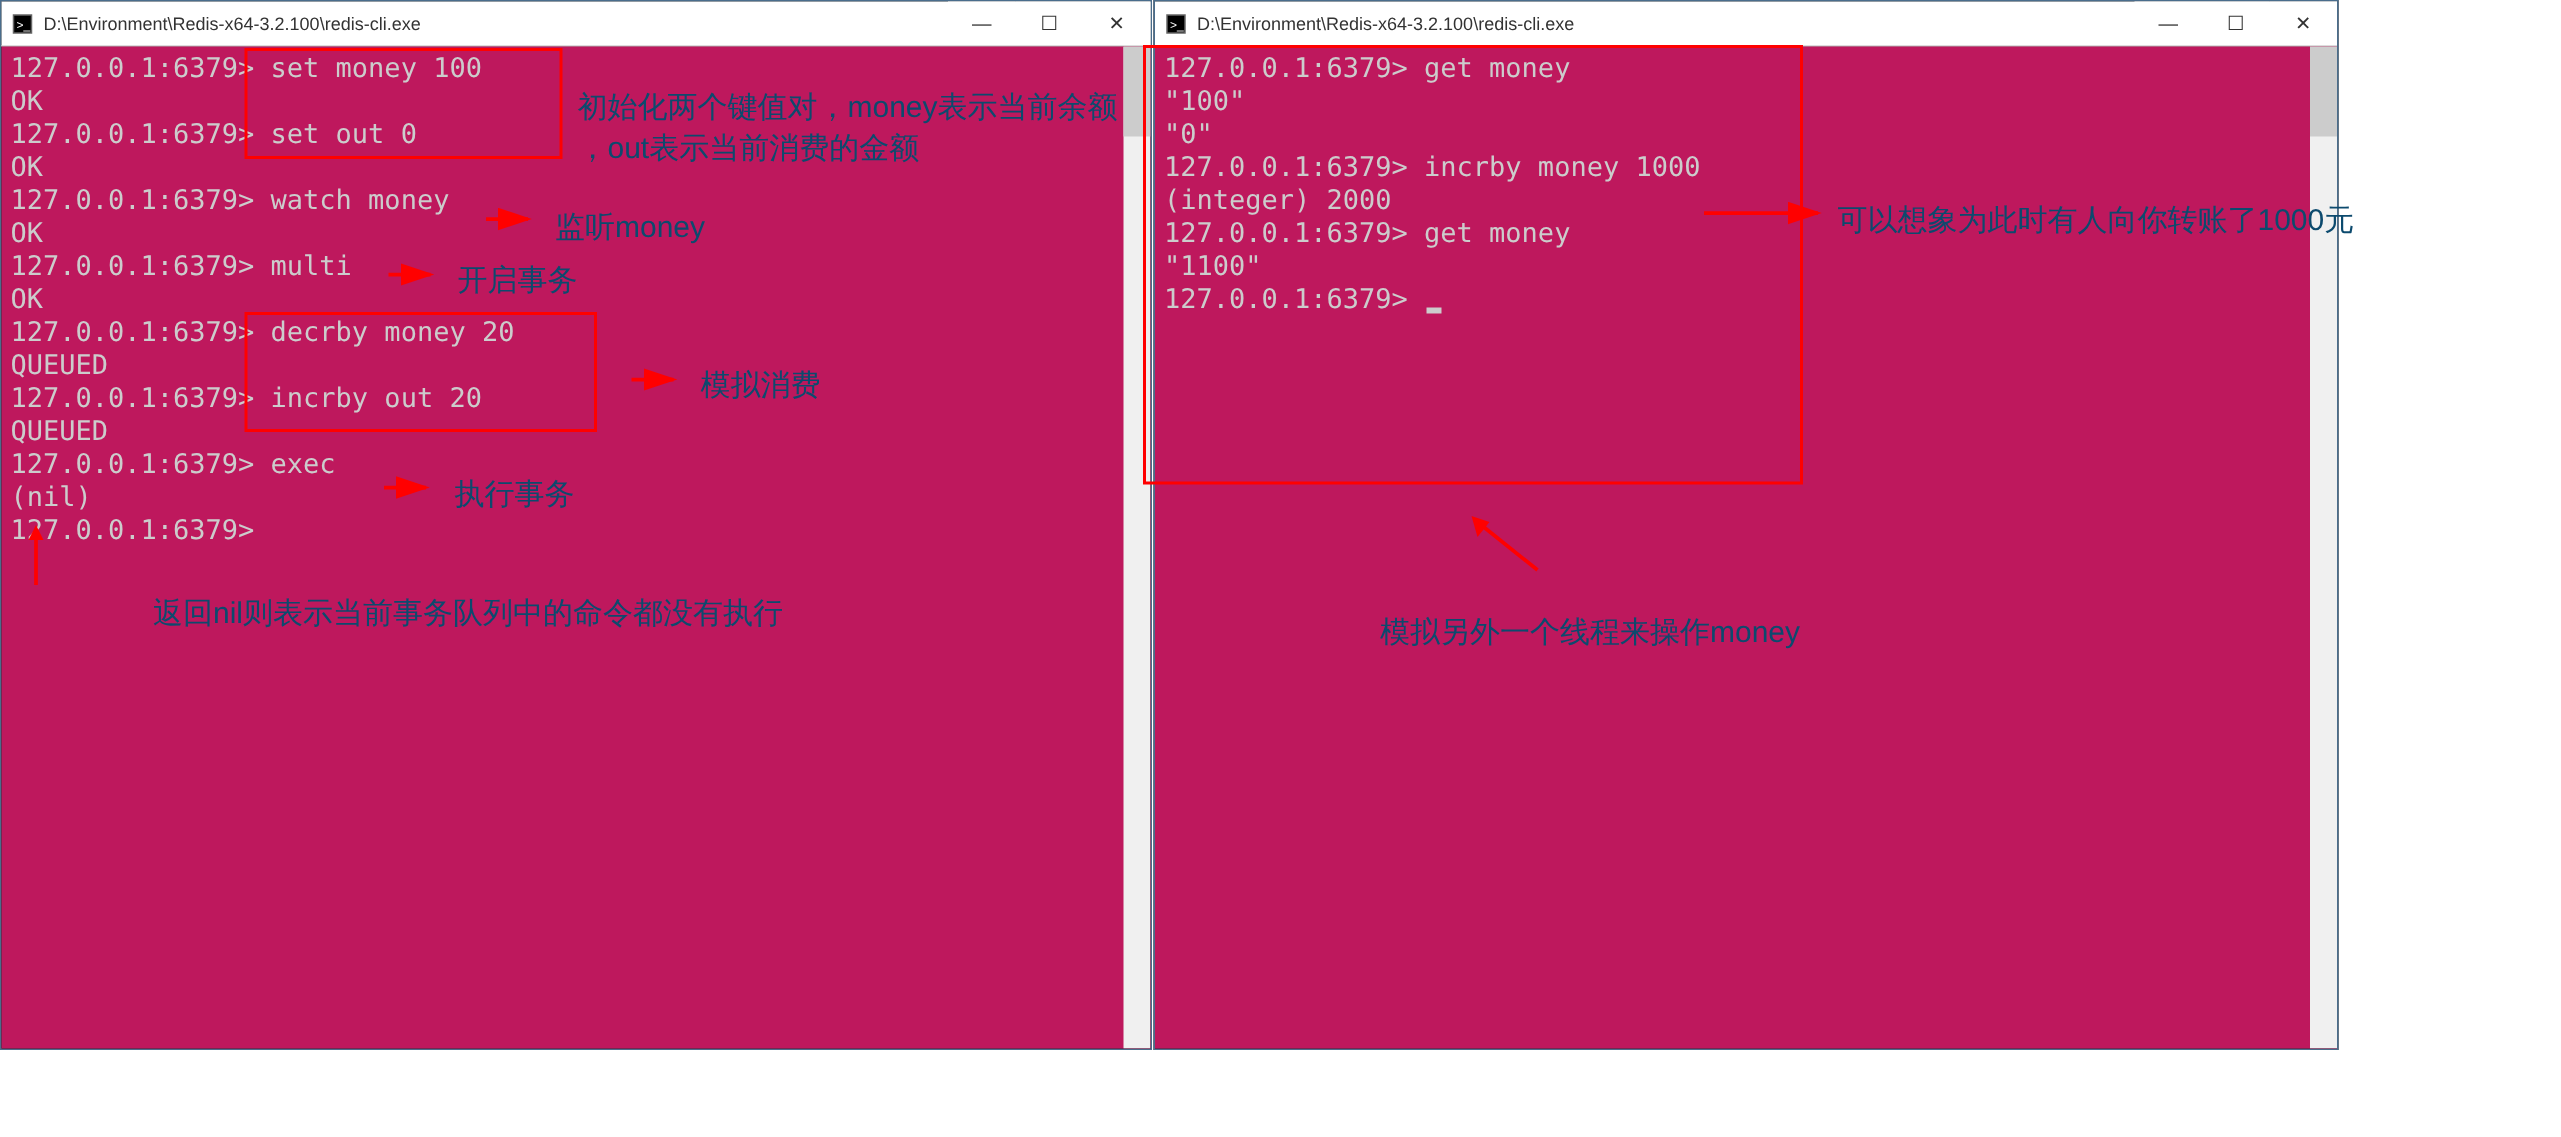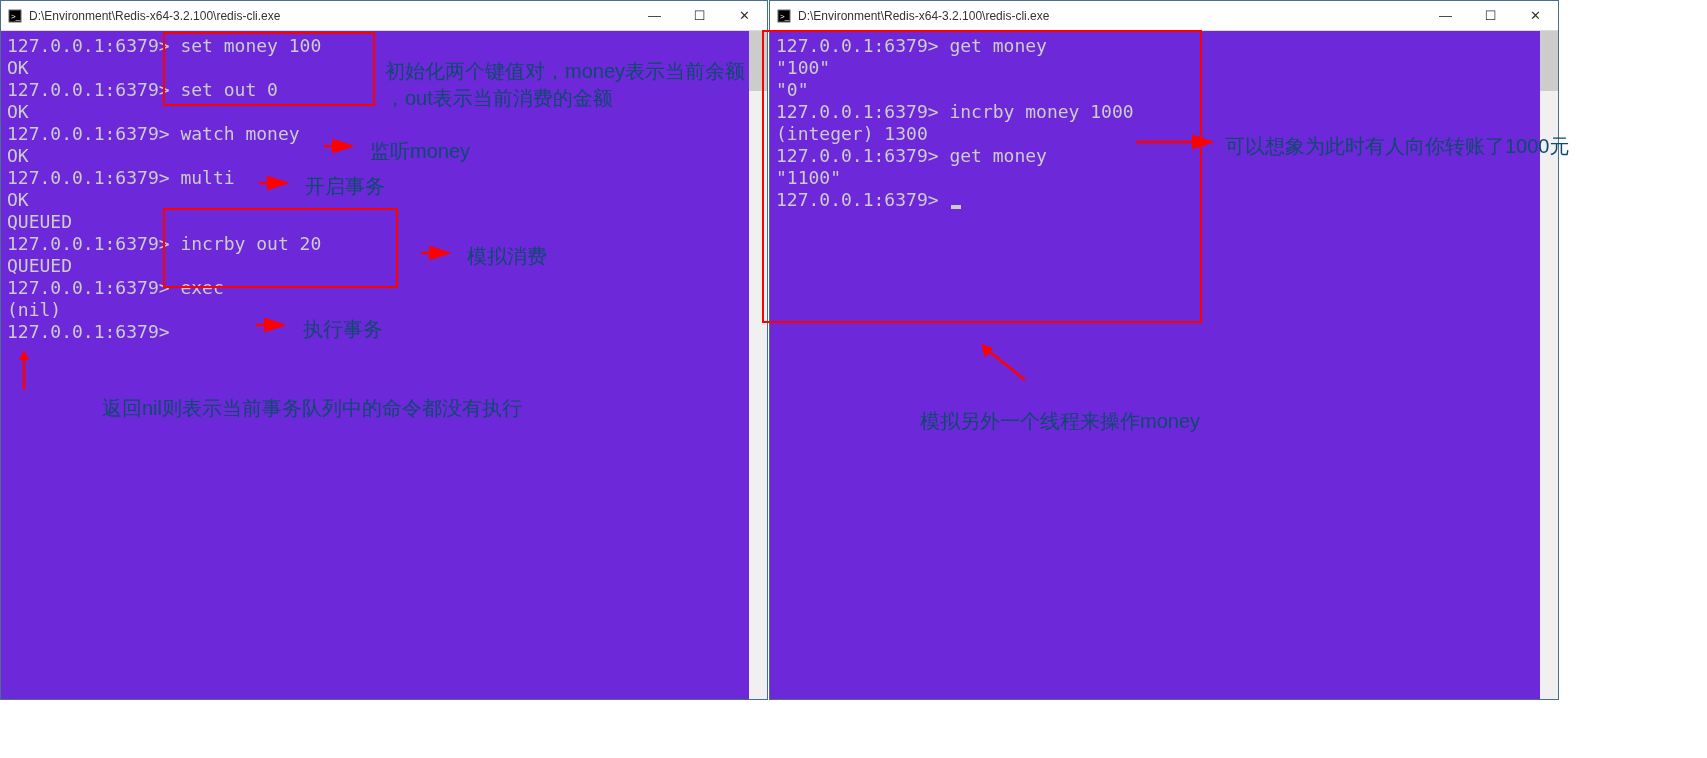--- a/index.html
+++ b/index.html
@@ -49,21 +49,21 @@
     align-items: center;
     justify-content: center;
     font-size: 13px;
     color: #333;
     background: #fff;
     border: none;
     font-family: "Segoe UI Symbol", sans-serif;
   }
   .terminal {
     flex: 1;
-    background: #6d28d9;
+    background: #be185d;
     padding: 4px 4px 4px 6px;
     position: relative;
     overflow: hidden;
   }
   .line {
     color: #ccc;
     font-size: 18px;
     line-height: 22px;
     white-space: pre;
     font-family: "Consolas", "SimSun", monospace;
@@ -134,20 +134,21 @@
   </div>
   <div class="terminal">
     <div class="line">127.0.0.1:6379&gt; set money 100</div>
     <div class="line">OK</div>
     <div class="line">127.0.0.1:6379&gt; set out 0</div>
     <div class="line">OK</div>
     <div class="line">127.0.0.1:6379&gt; watch money</div>
     <div class="line">OK</div>
     <div class="line">127.0.0.1:6379&gt; multi</div>
     <div class="line">OK</div>
+    <div class="line">127.0.0.1:6379&gt; decrby money 20</div>
     <div class="line">QUEUED</div>
     <div class="line">127.0.0.1:6379&gt; incrby out 20</div>
     <div class="line">QUEUED</div>
     <div class="line">127.0.0.1:6379&gt; exec</div>
     <div class="line">(nil)</div>
     <div class="line">127.0.0.1:6379&gt;</div>
     <div class="scrollbar">
       <div class="scrollbar-thumb"></div>
     </div>
   </div>
@@ -166,21 +167,21 @@
       <button class="titlebar-btn">—</button>
       <button class="titlebar-btn">☐</button>
       <button class="titlebar-btn">✕</button>
     </div>
   </div>
   <div class="terminal">
     <div class="line">127.0.0.1:6379&gt; get money</div>
     <div class="line">"100"</div>
     <div class="line">"0"</div>
     <div class="line">127.0.0.1:6379&gt; incrby money 1000</div>
-    <div class="line">(integer) 1300</div>
+    <div class="line">(integer) 2000</div>
     <div class="line">127.0.0.1:6379&gt; get money</div>
     <div class="line">"1100"</div>
     <div class="line"><span>127.0.0.1:6379&gt; </span><span class="cursor"></span></div>
     <div class="scrollbar">
       <div class="scrollbar-thumb"></div>
     </div>
   </div>
 </div>
 
 <div class="red-box" style="left:163px; top:32px; width:212px; height:74px;"></div>

